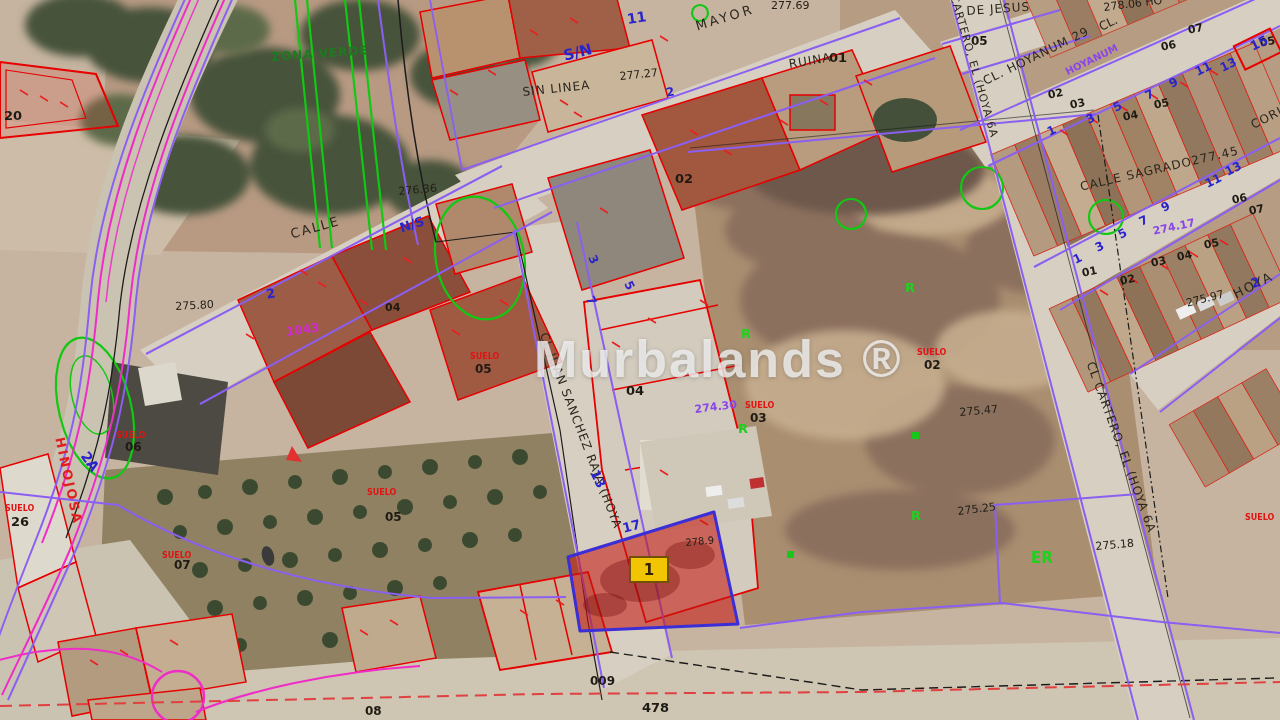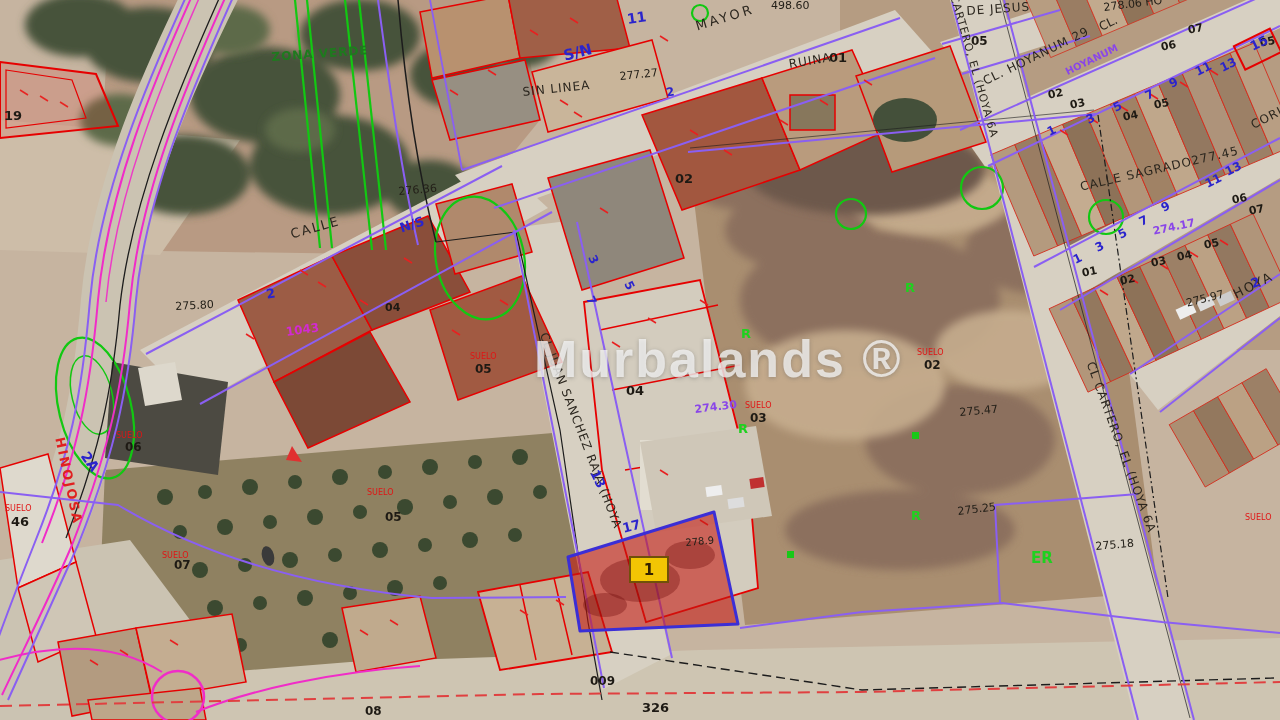--- a/index.html
+++ b/index.html
@@ -4,21 +4,21 @@
 <style>
   html,body{margin:0;padding:0;background:#222;}
   #map-root{position:relative;width:1280px;height:720px;overflow:hidden;background:#c6b4a0;font-family:"DejaVu Sans",sans-serif;}
   #scene{position:absolute;left:0;top:0;}
   #labels{position:absolute;left:0;top:0;width:1280px;height:720px;pointer-events:none;}
   .map-label{position:absolute;transform-origin:0 0;white-space:pre;line-height:1;}
   .st{color:#2b261e;}
   .el{color:#242019;}
   .nu{color:#1e1a14;font-weight:bold;}
   .bl{color:#2b24cc;font-weight:bold;}
-  .rd{color:#e11414;font-weight:normal;}
+  .rd{color:#e11414;font-weight:bold;}
   .gr{color:#1fd11f;font-weight:bold;}
   .gst{color:#1e7a1e;font-weight:bold;}
   .rst{color:#e02020;font-weight:bold;}
   .pu{color:#8a46e8;font-weight:bold;}
   .mg{color:#d22ad2;font-weight:bold;}
   #watermark{position:absolute;left:490px;top:329px;font-family:"Liberation Sans",sans-serif;
     font-size:52px;font-weight:bold;letter-spacing:2px;color:rgba(244,244,244,0.78);
     text-shadow:0 1px 4px rgba(90,90,90,0.4);white-space:nowrap;margin-left:44px;}
   #parcel-badge{position:absolute;left:629px;top:556px;width:40px;height:27px;background:#f2c504;
     border:2px solid #70500a;box-sizing:border-box;display:flex;align-items:center;justify-content:center;
@@ -375,48 +375,48 @@
       <div class="map-label st" style="left: 966px; top: 5px; font-size: 12px; letter-spacing: 1px; transform: rotate(-4deg);">DE JESUS</div>
       <div class="map-label st" style="left: 981px; top: 76px; font-size: 12px; letter-spacing: 1px; transform: rotate(-26deg);">CL. HOYANUM 29</div>
       <div class="map-label st" style="left: 1097px; top: 22px; font-size: 12px; transform: rotate(-26deg);">CL.</div>
       <div class="map-label st" style="left: 549px; top: 331px; font-size: 12px; letter-spacing: 1px; transform: rotate(69deg);">CL JUAN SANCHEZ RAJA (HOYA</div>
       <div class="map-label st" style="left: 1096px; top: 360px; font-size: 12px; letter-spacing: 1px; transform: rotate(70deg);">CL CARTERO, EL (HOYA 6A</div>
       <div class="map-label st" style="left: 959px; top: -6px; font-size: 11px; letter-spacing: 1px; transform: rotate(74deg);">CARTERO, EL (HOYA 6A</div>
       <div class="map-label st" style="left: 1249px; top: 120px; font-size: 12px; letter-spacing: 1px; transform: rotate(-27deg);">CORI</div>
       <div class="map-label st" style="left: 788px; top: 58px; font-size: 12px; letter-spacing: 1px; transform: rotate(-9deg);">RUINA</div>
       <div class="map-label rst" style="left: 66px; top: 436px; font-size: 13px; letter-spacing: 2px; transform: rotate(78deg);">HINOJOSA</div>
       <div class="map-label gst" style="left: 271px; top: 51px; font-size: 12px; letter-spacing: 1px; transform: rotate(-4deg);">ZONA VERDE</div>
-      <div class="map-label el" style="left: 771px; top: 0px; font-size: 11px;">498.60</div>
+      <div class="map-label el" style="left: 771px; top: 0px; font-size: 11px;">277.69</div>
       <div class="map-label el" style="left: 619px; top: 71px; font-size: 11px; transform: rotate(-6deg);">277.27</div>
       <div class="map-label el" style="left: 398px; top: 186px; font-size: 11px; transform: rotate(-5deg);">276.36</div>
       <div class="map-label el" style="left: 175px; top: 301px; font-size: 11px; transform: rotate(-3deg);">275.80</div>
       <div class="map-label el" style="left: 959px; top: 407px; font-size: 11px; transform: rotate(-5deg);">275.47</div>
       <div class="map-label el" style="left: 957px; top: 506px; font-size: 11px; transform: rotate(-7deg);">275.25</div>
       <div class="map-label el" style="left: 1095px; top: 541px; font-size: 11px; transform: rotate(-5deg);">275.18</div>
       <div class="map-label el" style="left: 1185px; top: 298px; font-size: 11px; transform: rotate(-14deg);">275.97</div>
       <div class="map-label el" style="left: 685px; top: 538px; font-size: 10px; transform: rotate(-5deg);">278.9</div>
       <div class="map-label el" style="left: 1103px; top: 2px; font-size: 11px; transform: rotate(-7deg);">278.06 HO</div>
       <div class="map-label pu" style="left: 694px; top: 404px; font-size: 11px; transform: rotate(-7deg);">274.30</div>
       <div class="map-label pu" style="left: 1152px; top: 226px; font-size: 11px; transform: rotate(-12deg);">274.17</div>
       <div class="map-label pu" style="left: 1064px; top: 68px; font-size: 10px; transform: rotate(-26deg);">HOYANUM</div>
-      <div class="map-label nu" style="left: 4px; top: 109px; font-size: 13px;">19</div>
-      <div class="map-label nu" style="left: 11px; top: 515px; font-size: 13px;">46</div>
+      <div class="map-label nu" style="left: 4px; top: 109px; font-size: 13px;">20</div>
+      <div class="map-label nu" style="left: 11px; top: 515px; font-size: 13px;">26</div>
       <div class="map-label nu" style="left: 829px; top: 51px; font-size: 13px;">01</div>
       <div class="map-label nu" style="left: 675px; top: 172px; font-size: 13px;">02</div>
       <div class="map-label nu" style="left: 385px; top: 302px; font-size: 11px;">04</div>
       <div class="map-label nu" style="left: 626px; top: 384px; font-size: 13px;">04</div>
       <div class="map-label nu" style="left: 971px; top: 35px; font-size: 12px;">05</div>
       <div class="map-label nu" style="left: 125px; top: 441px; font-size: 12px;">06</div>
       <div class="map-label nu" style="left: 475px; top: 363px; font-size: 12px;">05</div>
       <div class="map-label nu" style="left: 385px; top: 511px; font-size: 12px;">05</div>
       <div class="map-label nu" style="left: 174px; top: 559px; font-size: 12px;">07</div>
       <div class="map-label nu" style="left: 750px; top: 412px; font-size: 12px;">03</div>
       <div class="map-label nu" style="left: 924px; top: 359px; font-size: 12px;">02</div>
       <div class="map-label nu" style="left: 590px; top: 675px; font-size: 12px;">009</div>
-      <div class="map-label nu" style="left: 642px; top: 701px; font-size: 13px;">326</div>
+      <div class="map-label nu" style="left: 642px; top: 701px; font-size: 13px;">478</div>
       <div class="map-label nu" style="left: 365px; top: 705px; font-size: 12px;">08</div>
       <div class="map-label nu" style="left: 1047px; top: 90px; font-size: 11px; transform: rotate(-12deg);">02</div>
       <div class="map-label nu" style="left: 1069px; top: 100px; font-size: 11px; transform: rotate(-12deg);">03</div>
       <div class="map-label nu" style="left: 1122px; top: 112px; font-size: 11px; transform: rotate(-12deg);">04</div>
       <div class="map-label nu" style="left: 1153px; top: 100px; font-size: 11px; transform: rotate(-12deg);">05</div>
       <div class="map-label nu" style="left: 1160px; top: 42px; font-size: 11px; transform: rotate(-12deg);">06</div>
       <div class="map-label nu" style="left: 1187px; top: 25px; font-size: 11px; transform: rotate(-12deg);">07</div>
       <div class="map-label nu" style="left: 1259px; top: 38px; font-size: 11px; transform: rotate(-12deg);">05</div>
       <div class="map-label nu" style="left: 1081px; top: 268px; font-size: 11px; transform: rotate(-12deg);">01</div>
       <div class="map-label nu" style="left: 1119px; top: 276px; font-size: 11px; transform: rotate(-12deg);">02</div>

